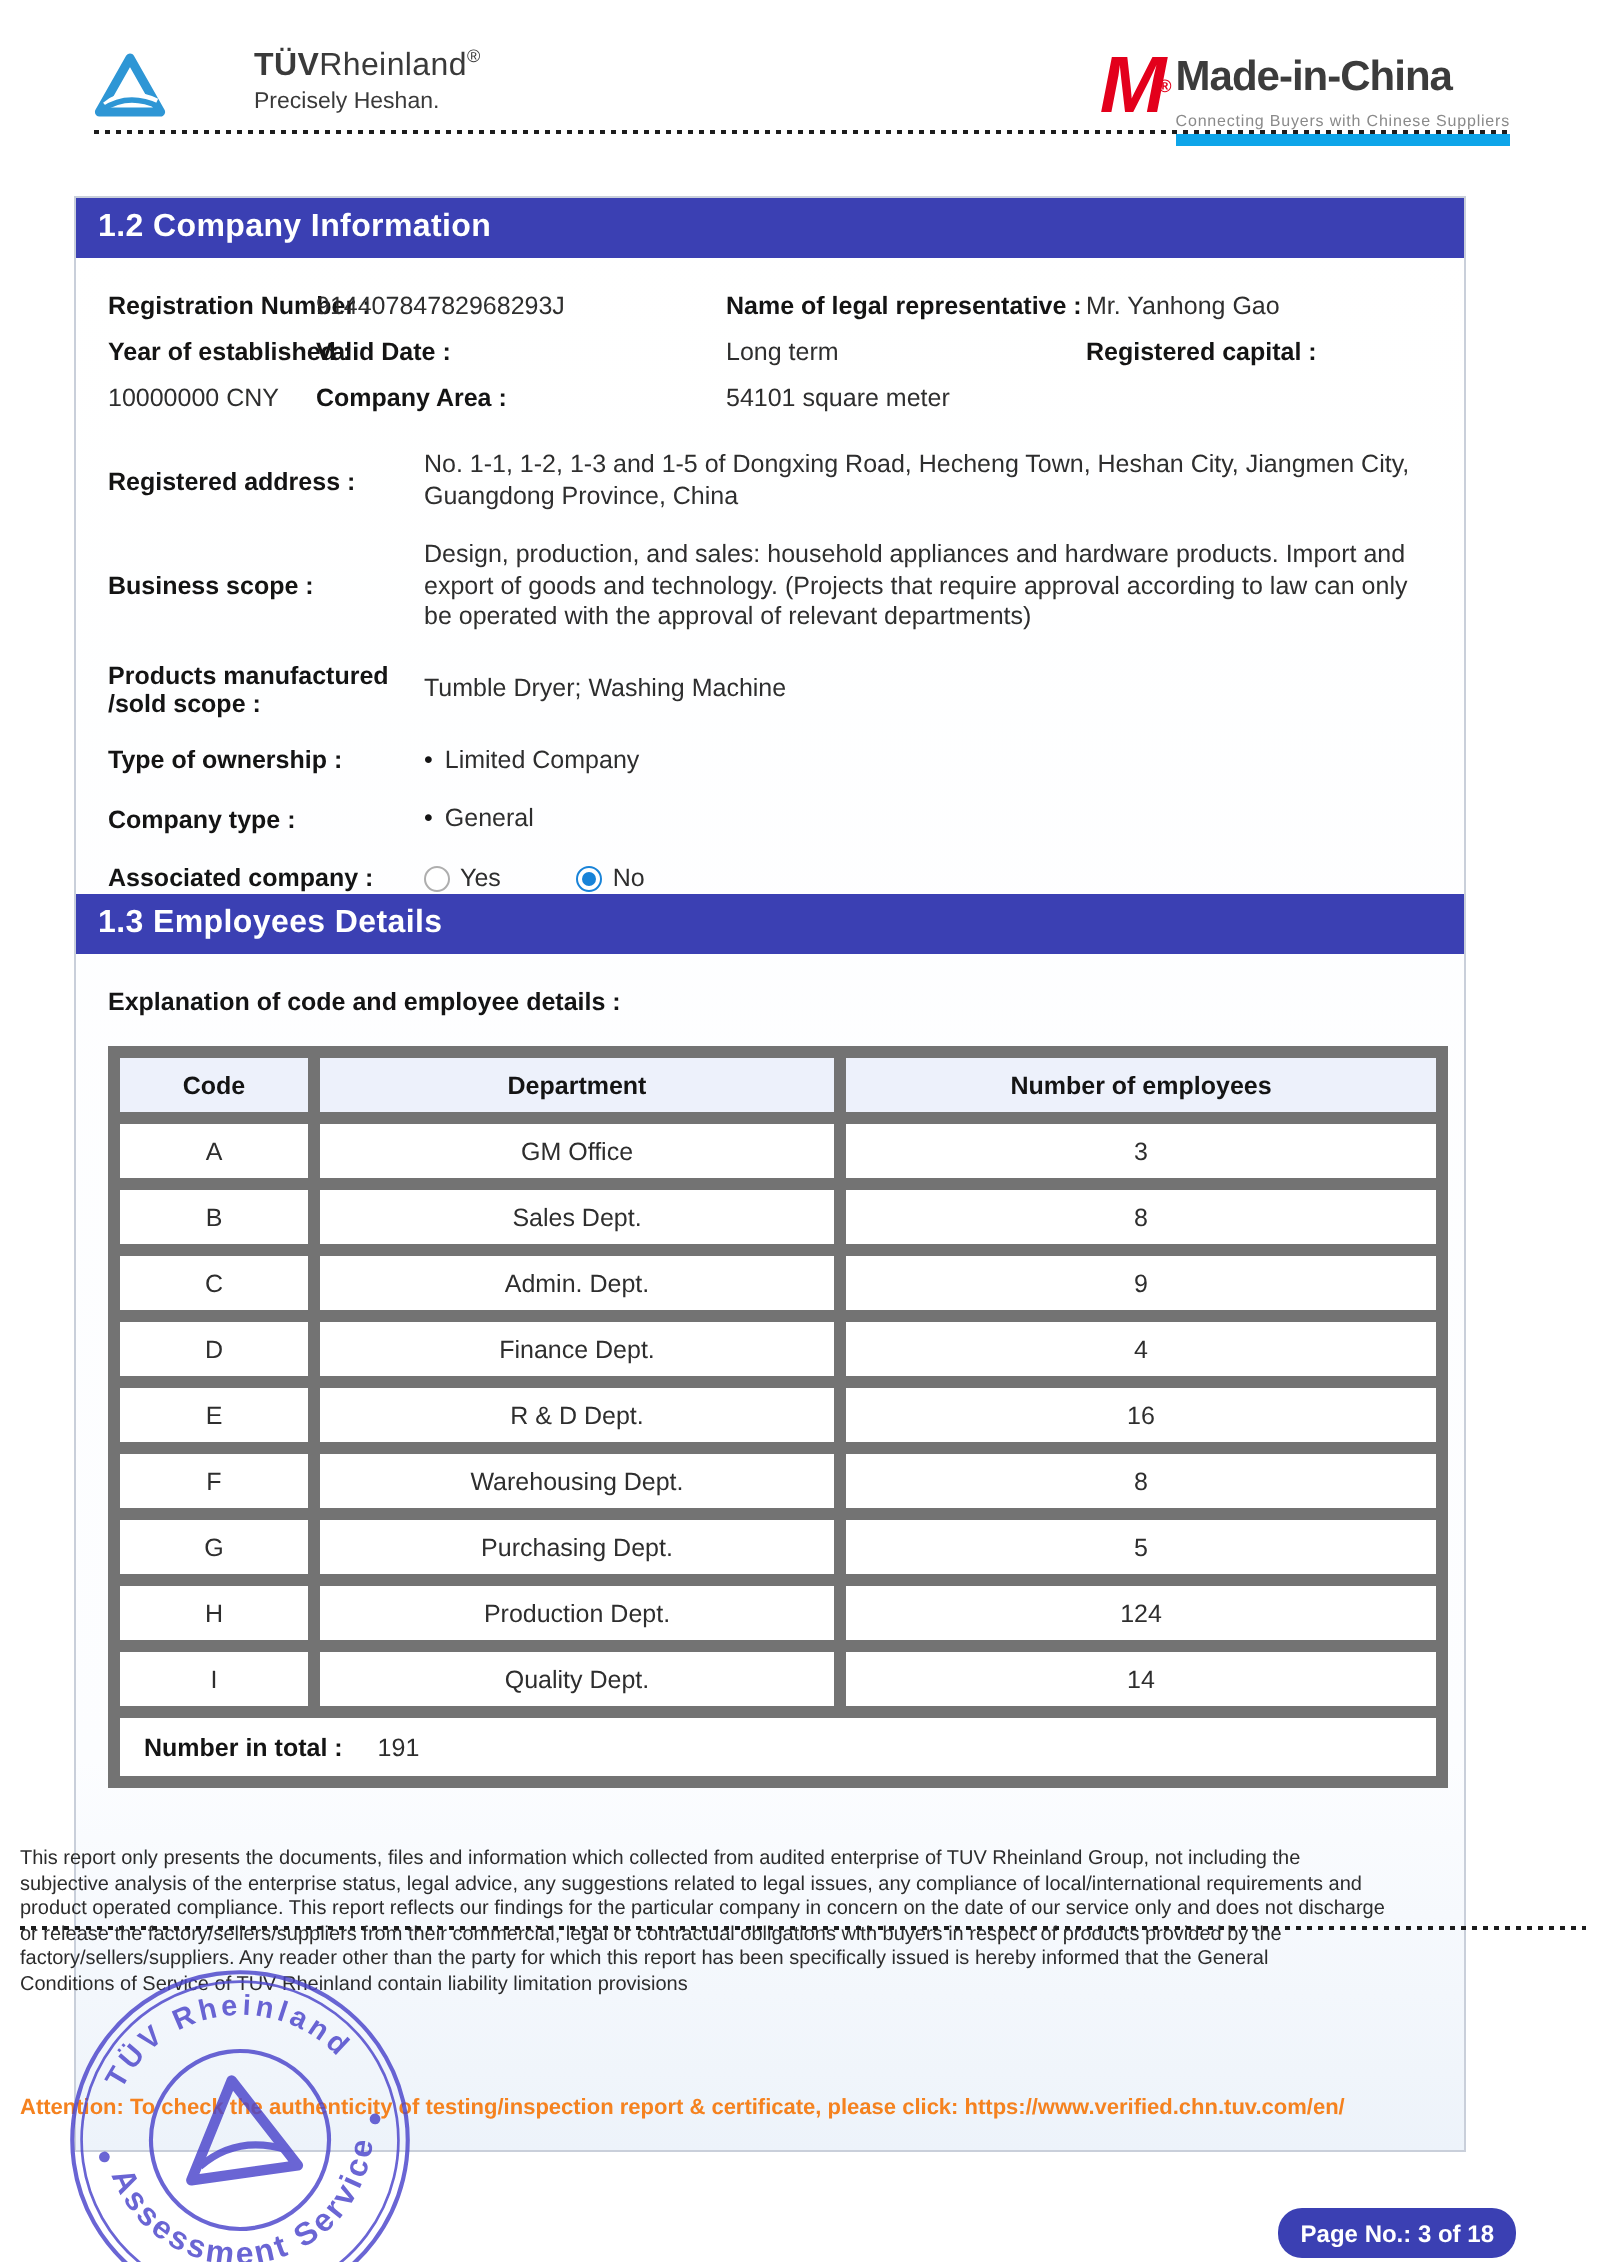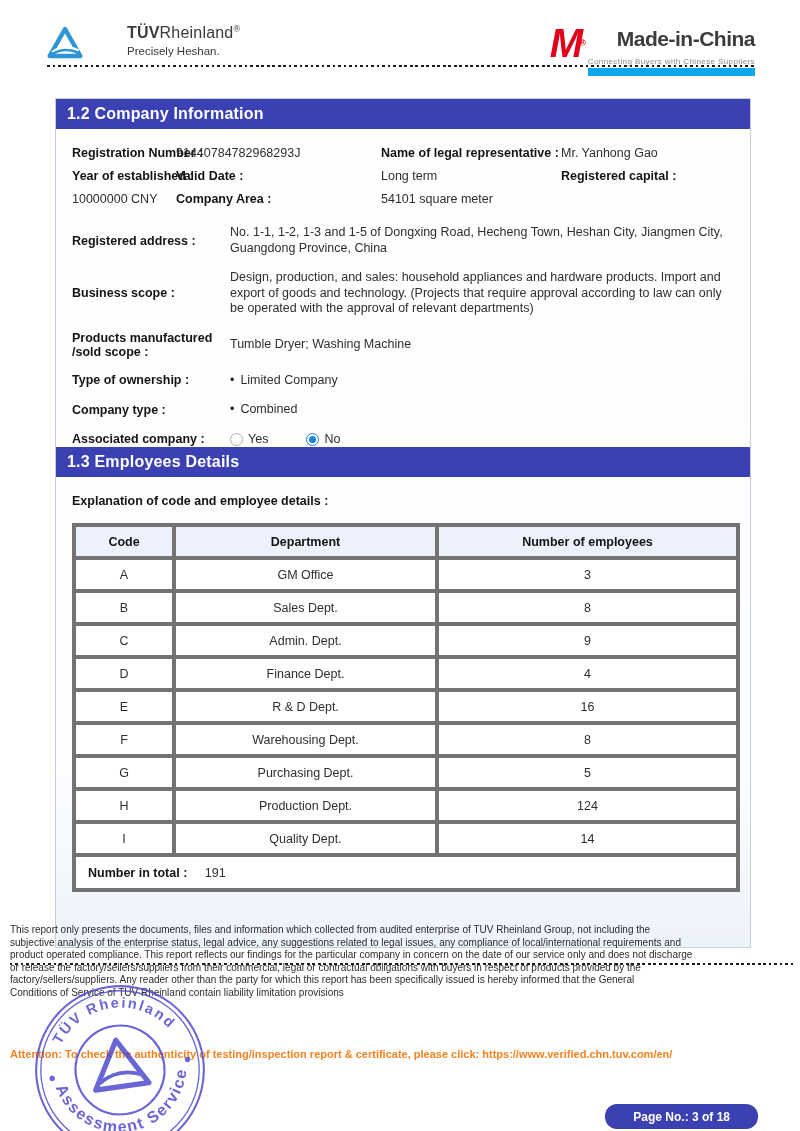--- a/index.html
+++ b/index.html
@@ -14,31 +14,31 @@
   .tuv-line1 { font-size:16px; color:#3a3a3a; letter-spacing:.2px; }
   .tuv-line1 .b { font-weight:bold; }
   .tuv-reg { font-size:9px; vertical-align:super; color:#3a3a3a; }
   .tuv-tag { font-size:11.5px; color:#3a3a3a; margin-top:3px; }
 
   .hdr-right { position:absolute; right:45px; top:26px; display:flex; align-items:flex-start; }
   .mic-m { font-size:40px; line-height:34px; font-weight:bold; font-style:italic;
            color:#e3001b; font-family:"Liberation Sans", sans-serif; letter-spacing:-4px; }
   .mic-reg { color:#e3001b; font-size:9px; vertical-align:top; font-style:normal; }
   .mic-words { margin-left:6px; margin-top:2px; }
-  .mic-brand { font-size:21px; font-weight:bold; color:#3c3c3c; letter-spacing:-.5px; line-height:22px;text-align:right; }
+  .mic-brand { font-size:21px; font-weight:bold; color:#3c3c3c; letter-spacing:-.5px; line-height:22px; }
   .mic-tag { font-size:8px; color:#8a8a8a; letter-spacing:.4px; white-space:nowrap; margin-top:1px;
-             border-bottom:8px solid #0ea5e9; padding-bottom:2px; display:inline-block; }
+             border-bottom:6px solid #0ea5e9; padding-bottom:2px; display:inline-block; }
 
   .dotline { position:absolute; height:2px;
              background-image:repeating-linear-gradient(90deg,#1d1d1d 0 2.5px,transparent 2.5px 5.5px); }
   .dot-top { left:47px; width:708px; top:65px; }
   .dot-bottom { left:10px; width:783px; top:963px; }
 
   
-  .panel { position:absolute; left:55px; top:98px; width:696px; height:850px;
+  .panel { position:absolute; left:37px; top:98px; width:696px; height:978px;
            background:linear-gradient(180deg,#ffffff 0%,#fcfdff 80%,#edf3fa 100%);
            border:1px solid #c9cfda; }
   .secbar { height:30px; background:#3b40b3; color:#fff; font-weight:bold; font-size:16px;
             line-height:30px; padding-left:11px; letter-spacing:.2px; }
   .sec2bar { }
 
   .info { padding:13px 16px 0 16px; font-size:12.5px; }
   .grid4 { display:grid; grid-template-columns:104px 205px 180px 1fr; }
   .grid4 > div { height:23px; line-height:23px; white-space:nowrap; }
   .grid2 { display:grid; grid-template-columns:158px 1fr; margin-top:14px; align-items:center; }
@@ -52,35 +52,35 @@
   .radio { width:13px; height:13px; border-radius:50%; border:1.5px solid #aeaeae; background:#fff;
            display:inline-flex; align-items:center; justify-content:center; }
   .radio.sel { border-color:#1883d8; }
   .radio.sel .dot { width:7px; height:7px; border-radius:50%; background:#1883d8; }
 
   .explain { padding:17px 16px 0 16px; font-weight:bold; font-size:12.5px; color:#141414; }
 
   table.emp { border-collapse:collapse; margin:15px 16px 0 16px; width:664px; table-layout:fixed;
               font-size:12.5px; background:#fff; }
   table.emp col.c1 { width:100px; } table.emp col.c2 { width:263px; } table.emp col.c3 { width:301px; }
-  table.emp th, table.emp td { border:4px solid #737373; text-align:center; height:33px; color:#2e2e2e; }
+  table.emp th, table.emp td { border:6px solid #737373; text-align:center; height:33px; color:#2e2e2e; }
   table.emp th { background:#edf1fb; font-weight:bold; color:#141414; }
   table.emp { border:1px solid #c3c9d6; }
   tr.total td { text-align:left; padding-left:12px; height:35px; }
   .total-lbl { font-weight:bold; color:#141414; }
   .total-val { margin-left:14px; }
 
   
   .disclaimer { position:absolute; left:10px; top:924px; width:783px; font-size:10px;
                 line-height:12.6px; color:#2c2c2c; }
   .attention { position:absolute; left:10px; top:1048px; width:783px; font-size:11px;
                font-weight:bold; color:#f5821f; }
   .badge { position:absolute; right:42px; bottom:2px; height:25px; min-width:112px;
            background:#3b40b3; color:#fff; font-size:12px; font-weight:bold;
-           border-radius:12px; display:flex; align-items:center; justify-content:center; padding:0 28px; }
+           border-radius:12px; display:flex; align-items:center; justify-content:center; padding:0 11px; }
   .stamp { position:absolute; left:32px; top:982px; width:176px; height:176px;
            opacity:.82; transform:rotate(-8deg); }
 </style>
 </head>
 <body>
 
 <div class="page">
 
   <div class="hdr-left">
     <svg class="tuv-tri" viewBox="0 0 40 36">
@@ -142,21 +142,21 @@
         <div class="val">Tumble Dryer; Washing Machine</div>
       </div>
 
       <div class="grid2">
         <div class="lbl">Type of ownership :</div>
         <div class="val"><span class="bullet">•</span><span>Limited Company</span></div>
       </div>
 
       <div class="grid2">
         <div class="lbl">Company type :</div>
-        <div class="val"><span class="bullet">•</span><span>Combined</span></div>
+        <div class="val"><span class="bullet">•</span><span>General</span></div>
       </div>
 
       <div class="grid2">
         <div class="lbl">Associated company :</div>
         <div class="val radio-row">
           <span class="radio-opt">
             <span class="radio"></span>
             <span>Yes</span>
           </span>
           <span class="radio-opt">

